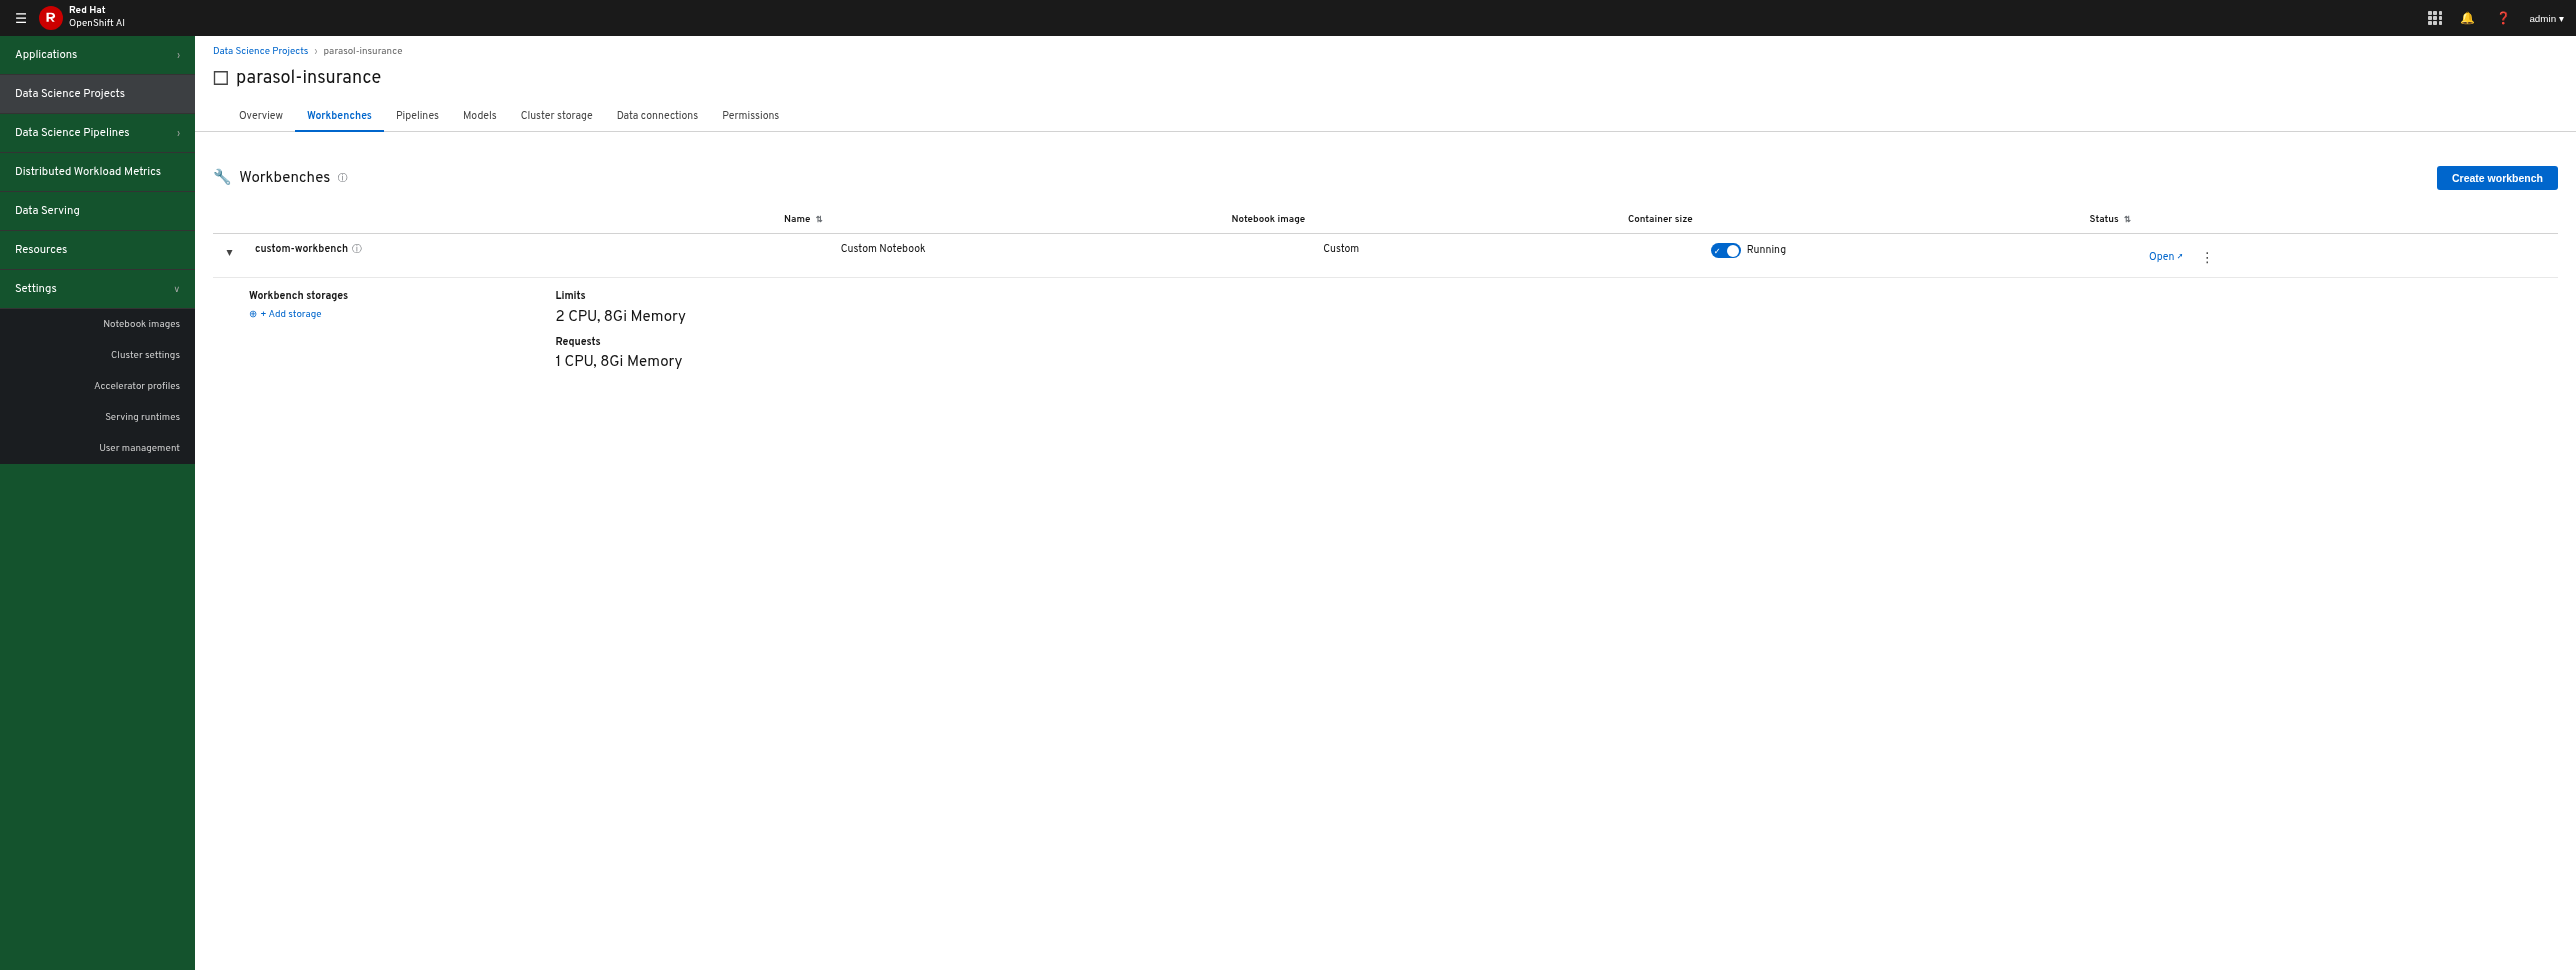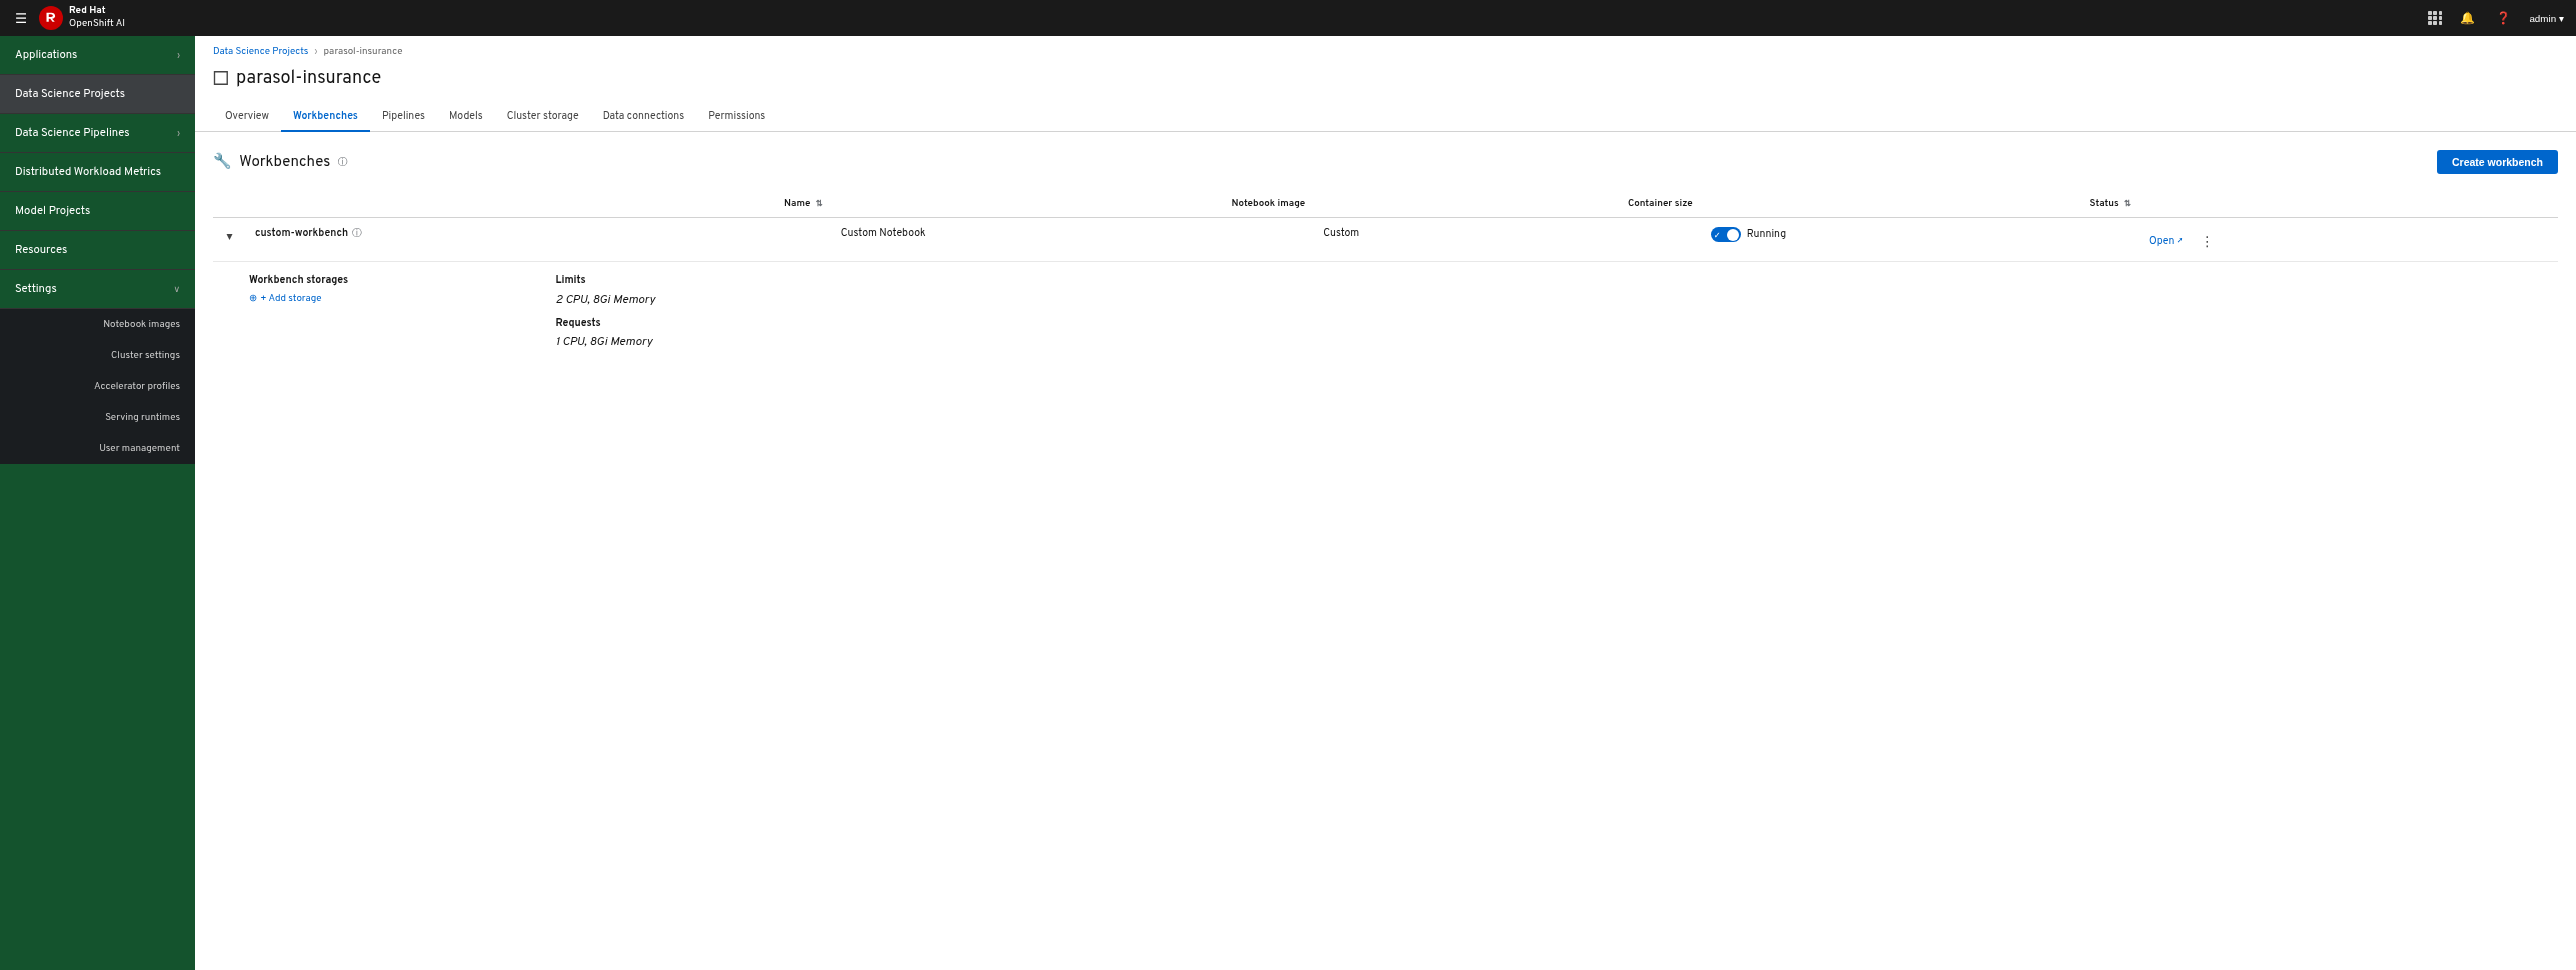--- a/index.html
+++ b/index.html
@@ -90,22 +90,22 @@
       align-items: center;
       gap: 7.5px;
     }
     .page-header-icon { font-size: 16.5px; color: #444; }
     .page-header-title { font-size: 18px; font-weight: 400; color: #151515; }
 
     
     .tabs {
       display: flex;
       border-bottom: 0.8px solid #d2d2d2;
-      margin: 12px 0 0;
-      padding: 0 18px;
+      margin: 12px 0 16px;
+      padding: 0 32px;
       gap: 0;
     }
     .tab {
       padding: 7.5px 12px;
       cursor: pointer;
       font-size: 10.5px;
       color: #444;
       border-bottom: 2.3px solid transparent;
       margin-bottom: -0.8px;
       white-space: nowrap;
@@ -230,21 +230,21 @@
       padding: 3px 6px;
       border-radius: 3px;
     }
 
     
     .expanded-row td { padding: 12px 18px 18px 36px; background: #fff; }
     .expanded-content { display: grid; grid-template-columns: 1fr 1fr; gap: 12px; max-width: 601px; }
     .expanded-section-title { font-weight: 700; font-size: 10.5px; color: #151515; margin-bottom: 4.5px; }
     .add-storage-link { color: #0066cc; text-decoration: none; display: flex; align-items: center; gap: 3px; font-size: 9.8px; }
     .limits-section { }
-    .limits-text { font-size: 12px; color: #151515; margin-bottom: 3px; font-style: italic; }
+    .limits-text { font-size: 15px; color: #151515; margin-bottom: 3px; }
     .requests-label { font-weight: 700; font-size: 10.5px; color: #151515; margin: 9px 0 4.5px; }
 
     
     .hamburger-btn { background: none; border: none; color: #fff; cursor: pointer; font-size: 13.5px; padding: 3px; }
 
     
     .grid-icon { display: grid; grid-template-columns: repeat(3, 3.8px); gap: 1.5px; }
     .grid-dot { width: 3.8px; height: 3.8px; background: #ccc; border-radius: 0.8px; }
   </style>
 </head>
@@ -296,21 +296,21 @@
       <span>Data Science Projects</span>
     </div>
     <div class="sidebar-item">
       <span>Data Science Pipelines</span>
       <span class="chevron">›</span>
     </div>
     <div class="sidebar-item">
       <span>Distributed Workload Metrics</span>
     </div>
     <div class="sidebar-item">
-      <span>Model Projects</span>
+      <span>Data Serving</span>
     </div>
     <div class="sidebar-item">
       <span>Resources</span>
     </div>
     <div class="sidebar-item">
       <span>Settings</span>
       <span class="chevron">∨</span>
     </div>
     <div class="sidebar-submenu">
       <div class="sidebar-submenu-item">

